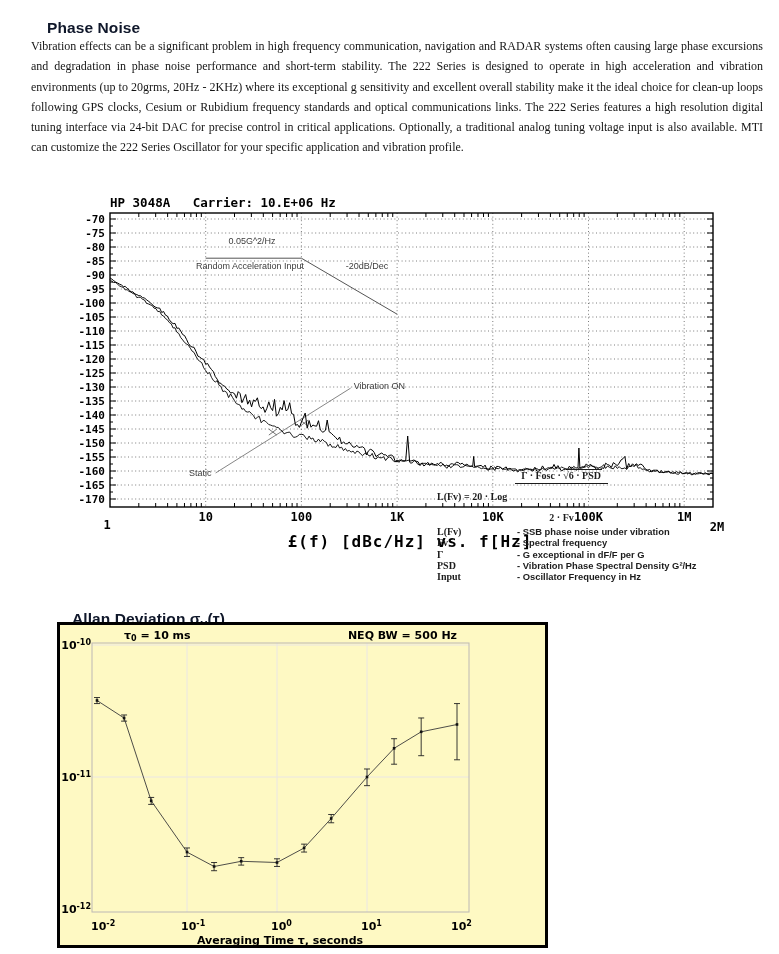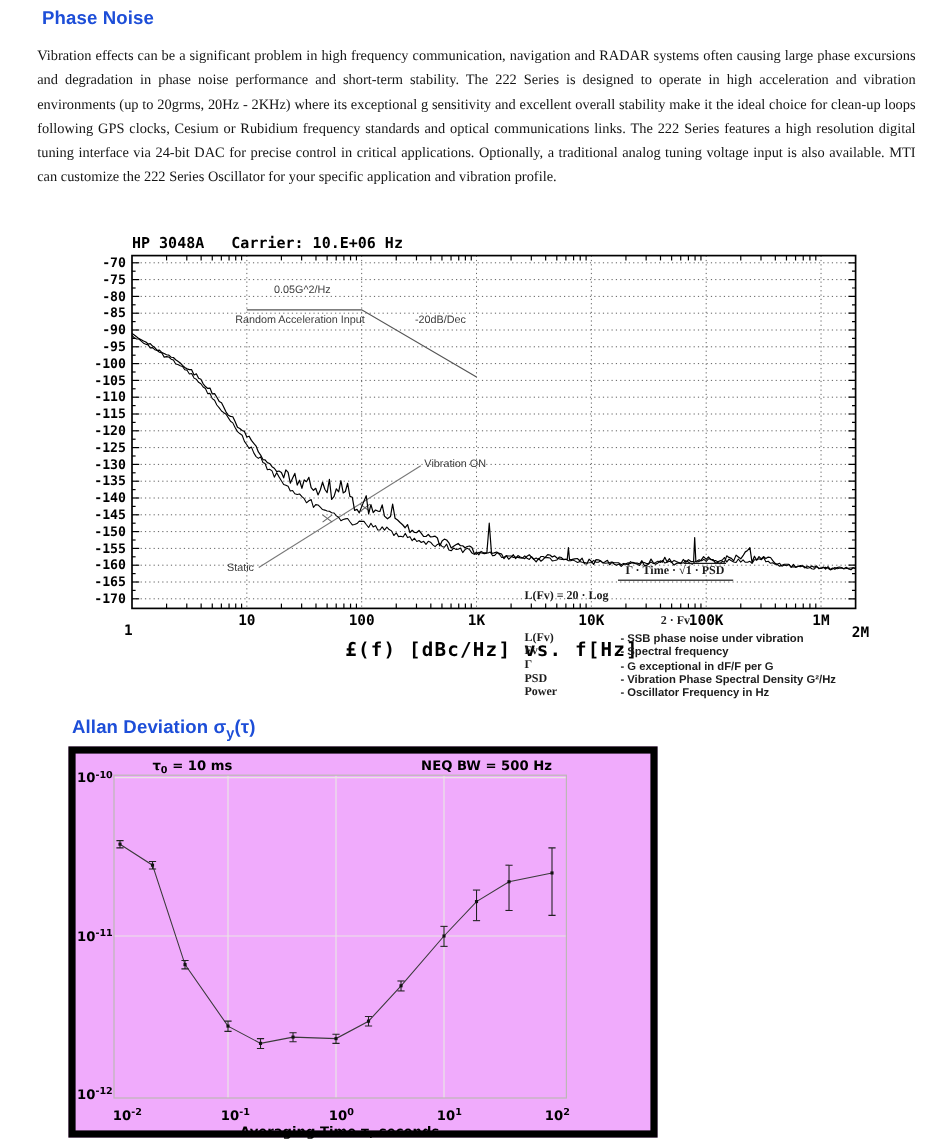--- a/index.html
+++ b/index.html
@@ -1,18 +1,18 @@
 <!DOCTYPE html>
 <html><head>
 <meta charset="utf-8">
 <style>
   html,body{margin:0;padding:0;background:#fff;}
   .page{position:relative;width:779px;height:954px;background:#ffffff;overflow:hidden;
         font-family:"Liberation Serif",serif;color:#111;}
-  .h-purple{position:absolute;margin:4px;color:#1d4ed8;font-family:"Liberation Sans",sans-serif;
+  .h-purple{position:absolute;margin:16px;color:#0f172a;font-family:"Liberation Sans",sans-serif;
         font-weight:bold;font-size:15.5px;letter-spacing:0.1px;}
   #phase-heading{left:31px;top:3px;}
   #body-par{position:absolute;left:31px;top:24px;width:732px;font-size:12px;line-height:20.3px;
         text-align:justify;color:#151515;}
   #pn-fig{position:absolute;left:0;top:190px;width:625px;height:375px;}
   #pn-svg{position:absolute;left:0;top:0;}
   
   #formula{position:absolute;left:437px;top:280px;display:flex;align-items:center;
         font-family:"Liberation Serif",serif;font-weight:bold;font-size:10px;color:#1c1c1c;}
   #formula .lhs{margin-right:8px;white-space:pre;}
@@ -21,21 +21,21 @@
   #formula .den{padding-top:2px;white-space:pre;margin-top:26px;}
   #formula .radicand{border-top:1.2px solid #1c1c1c;padding:0 1px;}
   #formula .rad{margin-right:-1px;}
   #defs{position:absolute;left:437px;top:336px;font-size:9.4px;color:#1c1c1c;}
   #defs .row{display:flex;line-height:11.3px;gap:40px;}
   #defs .term{width:40px;font-family:"Liberation Serif",serif;font-weight:bold;font-size:10px;}
   #defs .def{font-family:"Liberation Sans",sans-serif;font-weight:bold;white-space:pre;}
   #allan-heading{left:56px;top:594px;font-size:15.5px;}
   #allan-heading sub{font-size:0.78em;}
   #allan-box{position:absolute;left:57px;top:622px;width:491px;height:326px;
-        border:6px solid #000000;background:#f0abfc;box-sizing:border-box;}
+        border:3px solid #000000;background:#fef9c3;box-sizing:border-box;}
   #allan-svg{position:absolute;left:0;top:0;}
 </style>
 </head>
 <body>
 
 <div class="page">
 
   <h1 class="h-purple" id="phase-heading">Phase Noise</h1>
 
   <p id="body-par">Vibration effects can be a significant problem in high frequency communication, navigation and RADAR systems often causing large phase excursions and degradation in phase noise performance and short-term stability.  The 222 Series is designed to operate in high acceleration and vibration environments (up to 20grms, 20Hz - 2KHz) where its exceptional g sensitivity and excellent overall stability make it the ideal choice for clean-up loops following GPS clocks, Cesium or Rubidium frequency standards and optical communications links.  The 222 Series features a high resolution digital tuning interface via 24-bit DAC for precise control in critical applications. Optionally, a traditional analog tuning voltage input is also available. MTI can customize the 222 Series Oscillator for your specific application and vibration profile.</p>
@@ -292,21 +292,21 @@
           <text x="211.63401609548507" y="285.9599999999999" font-size="9px" text-anchor="end" font-family="&quot;Liberation Sans&quot;,sans-serif" fill="#3c3c3c" style="white-space: pre;">Static</text>
           <text x="353.6422199295894" y="199.12" font-size="9px" font-family="&quot;Liberation Sans&quot;,sans-serif" fill="#3c3c3c" style="white-space: pre;">Vibration ON</text>
           <path d="M110.0 87.8L111.9 89.2L113.8 90.7L115.8 92.2L117.7 93.1L119.6 94.2L121.5 95.0L123.4 96.7L125.2 96.3L127.1 98.4L129.0 99.6L131.0 102.0L132.9 101.8L134.9 103.9L136.8 104.6L138.8 105.6L140.7 105.9L142.6 107.7L144.5 107.9L146.4 109.8L148.2 111.0L150.2 112.5L152.1 114.5L154.0 116.2L155.9 117.4L157.8 118.0L159.7 118.1L161.7 122.5L163.6 121.5L165.5 125.2L167.4 126.1L169.3 129.8L171.2 132.1L173.1 133.7L175.0 133.4L176.9 138.3L178.8 138.0L180.7 141.0L182.7 144.6L184.6 145.6L186.5 149.3L188.4 153.4L190.3 156.1L192.1 157.0L194.0 157.3L195.9 161.2L197.9 166.1L199.8 167.1L201.8 168.7L203.7 169.5L205.7 174.2L207.6 173.5L209.5 177.0L211.5 179.5L213.4 181.7L215.3 186.6L217.2 189.2L219.1 193.0L220.9 193.3L222.8 195.5L224.7 196.2L226.7 198.9L228.6 200.2L230.6 203.0L232.5 202.5L234.5 203.7L236.4 208.2L238.2 201.6L240.1 203.6L241.9 212.7L243.8 208.5L245.7 204.5L247.7 214.2L249.6 210.2L251.6 216.9L253.5 209.9L255.4 211.4L257.4 207.8L259.3 216.3L261.2 218.6L263.1 216.9L265.0 222.4L266.9 218.3L268.8 211.9L270.7 217.7L272.6 220.6L274.5 209.4L276.4 226.2L278.4 223.7L280.3 217.3L282.2 219.9L284.1 210.6L286.0 220.8L287.8 219.6L289.7 212.7L291.6 223.6L293.6 224.4L295.5 235.3L297.5 234.5L299.4 237.4L301.4 232.2L303.3 227.6L305.2 223.1L307.2 238.2L309.1 230.5L311.0 237.2L312.9 235.0L314.8 235.9L316.6 236.2L318.5 230.7L320.4 240.1L322.9 242.3L325.4 240.4L327.2 230.0L329.2 241.8L331.3 243.3L333.4 245.4L335.5 247.3L337.6 249.8L339.6 247.1L341.6 253.9L343.5 251.9L345.4 253.7L347.3 253.8L349.2 252.0L351.1 254.5L353.1 257.1L355.0 257.1L356.9 255.3L358.8 257.5L360.7 257.2L362.6 256.8L364.5 258.3L366.5 265.0L368.4 260.9L370.3 259.3L372.2 260.0L374.1 262.3L376.0 266.6L378.0 265.2L379.9 264.0L381.8 262.9L383.7 264.8L385.6 264.8L387.5 266.5L389.4 265.4L391.3 265.0L393.3 266.3L395.2 271.3L397.1 271.7L399.3 270.2L401.4 270.8L403.6 271.4L405.7 270.9L407.7 246.0L409.6 271.2L411.8 270.7L413.9 270.0L416.1 271.2L418.1 271.8L420.0 275.6L422.0 273.0L423.9 276.0L425.9 274.3L427.8 272.3L429.7 275.5L431.6 273.0L433.5 274.2L435.3 274.8L437.3 275.5L439.2 273.5L441.1 272.3L443.0 274.5L444.9 276.2L446.8 278.3L448.8 275.4L450.7 277.7L452.6 276.2L454.5 274.3L456.4 272.2L458.3 272.5L460.2 274.2L462.2 273.2L464.1 275.0L466.2 275.7L468.4 276.2L470.6 276.2L472.7 276.2L473.7 266.4L474.6 276.5L476.8 276.2L478.9 275.8L481.1 275.4L483.2 277.3L485.1 275.1L487.0 279.8L489.0 280.0L490.9 276.0L492.8 277.9L494.7 280.4L496.6 276.4L498.6 276.5L500.5 277.4L502.4 279.1L504.3 278.1L506.2 276.9L508.0 280.6L509.9 278.6L511.8 280.1L513.8 281.0L515.7 280.0L517.7 282.0L519.6 280.3L521.6 279.8L523.5 279.1L525.4 279.6L527.3 278.6L529.2 279.2L531.0 279.2L533.0 280.0L534.9 277.2L536.8 281.1L538.7 281.2L540.6 279.9L542.5 275.9L544.5 279.1L546.4 280.3L548.3 279.1L550.2 277.4L552.1 278.5L554.0 274.4L555.9 278.3L557.9 275.6L559.8 278.7L561.7 280.9L563.6 279.5L565.5 279.1L567.4 279.7L569.4 276.2L571.5 278.7L573.7 276.4L575.8 278.0L578.0 277.9L578.9 258.0L579.9 278.2L582.0 278.0L584.2 277.0L586.3 273.9L588.5 276.1L590.4 274.1L592.3 276.4L594.3 276.3L596.2 279.3L598.1 278.8L600.0 279.7L601.9 277.8L603.7 278.5L605.6 273.2L607.5 274.5L609.5 275.3L611.4 277.4L613.4 272.6L615.3 274.1L617.3 275.7L619.2 273.1L621.1 269.9L623.0 268.7L624.9 266.4L626.7 278.7L628.7 273.5L630.6 276.9L632.5 273.8L634.4 275.7L636.3 273.8L638.2 275.5L640.2 274.2L642.1 274.6L644.0 277.2L645.9 279.5L647.8 280.5L649.7 281.8L651.6 281.0L653.6 280.2L655.5 280.2L657.4 280.2L659.3 282.8L661.2 280.4L663.1 282.8L665.1 281.9L667.0 282.2L668.9 281.4L670.8 282.6L672.7 283.4L674.6 283.1L676.5 281.6L678.4 282.8L680.4 281.6L682.3 283.8L684.2 283.5L686.1 282.5L688.0 284.2L690.0 282.2L691.9 284.5L693.8 283.4L695.7 284.4L697.6 283.0L699.4 282.5L701.3 282.9L703.2 284.0L705.2 282.7L707.1 284.1L709.1 284.8L711.0 283.1L713.0 283.8" fill="none" stroke="#000" stroke-width="1" stroke-linejoin="round"></path>
           <path d="M110.0 89.5L111.9 91.5L113.8 92.5L115.8 92.5L117.7 94.3L119.6 96.0L121.5 96.8L123.4 97.4L125.2 99.9L127.1 99.7L129.0 101.4L131.0 102.1L132.9 103.5L134.9 104.1L136.8 107.6L138.8 107.2L140.7 107.5L142.6 109.3L144.5 110.0L146.4 113.3L148.2 113.8L150.2 114.8L152.1 115.4L154.0 118.1L155.9 118.6L157.8 121.6L159.7 121.3L161.7 125.1L163.6 126.0L165.5 128.6L167.4 129.8L169.3 132.5L171.2 133.7L173.1 138.0L175.0 137.8L176.9 142.2L178.8 143.5L180.7 147.5L182.7 149.9L184.6 152.5L186.5 153.9L188.4 155.2L190.3 158.2L192.1 161.1L194.0 162.4L195.9 166.2L197.9 169.7L199.8 171.3L201.8 172.7L203.7 177.8L205.7 180.6L207.6 183.7L209.5 182.5L211.5 187.4L213.4 190.5L215.3 192.0L217.2 190.7L219.1 195.4L220.9 196.3L222.8 201.5L224.7 201.1L226.7 202.4L228.6 207.6L230.6 203.9L232.5 207.4L234.5 210.6L236.4 213.7L238.2 214.3L240.1 215.2L241.9 219.2L243.8 218.7L245.7 221.5L247.7 222.1L249.6 221.6L251.6 223.8L253.5 225.6L255.4 229.0L257.4 227.3L259.3 226.3L261.2 232.8L263.1 230.5L265.0 230.8L266.9 232.7L268.8 234.6L270.7 235.1L272.6 235.9L274.5 236.1L276.4 237.3L278.4 237.5L280.3 239.9L282.2 241.0L284.1 243.9L286.0 242.9L287.8 242.4L289.7 242.1L291.6 244.8L293.6 247.4L295.5 247.1L297.5 246.3L299.4 244.3L301.4 244.5L303.3 244.5L305.2 247.1L307.2 249.6L309.1 246.1L311.0 249.1L312.9 248.0L314.8 251.7L316.6 251.7L318.5 249.1L320.4 251.8L322.4 249.3L324.3 251.3L326.3 252.4L328.2 256.3L330.2 254.0L332.1 257.2L334.0 256.9L335.9 257.5L337.8 254.5L339.6 258.0L341.6 257.2L343.5 260.6L345.4 258.5L347.3 261.2L349.2 260.4L351.1 262.1L353.1 261.1L355.0 263.6L356.9 261.1L358.8 261.8L360.7 264.1L362.6 265.5L364.5 263.7L366.5 262.9L368.4 265.4L370.3 266.0L372.2 263.4L374.1 268.3L376.0 269.0L378.0 266.7L379.9 267.8L381.8 267.7L383.7 266.7L385.6 270.5L387.5 268.0L389.4 266.9L391.3 268.0L393.3 270.9L395.2 272.0L397.1 269.9L399.0 272.4L400.9 269.5L402.9 270.6L404.8 270.6L406.7 270.8L408.6 270.0L410.5 273.2L412.3 272.8L414.2 270.5L416.1 271.9L418.1 274.6L420.0 274.3L422.0 273.1L423.9 273.4L425.9 273.3L427.8 274.6L429.7 274.2L431.6 274.5L433.5 274.9L435.3 275.2L437.3 273.2L439.2 275.3L441.1 276.2L443.0 273.9L444.9 276.0L446.8 275.0L448.8 276.4L450.7 273.8L452.6 273.8L454.5 274.8L456.4 274.7L458.3 275.0L460.2 277.4L462.2 277.1L464.1 276.6L466.0 274.2L467.9 274.6L469.8 276.5L471.7 276.1L473.7 277.3L475.6 277.3L477.5 276.6L479.4 277.6L481.3 278.7L483.2 278.0L485.1 278.5L487.0 278.7L489.0 279.1L490.9 279.0L492.8 278.8L494.7 277.0L496.6 278.5L498.6 278.6L500.5 277.4L502.4 279.0L504.3 279.4L506.2 279.1L508.0 278.8L509.9 278.4L511.8 279.0L513.8 278.9L515.7 279.0L517.7 280.6L519.6 279.5L521.6 280.1L523.5 280.9L525.4 278.0L527.3 279.1L529.2 279.5L531.0 280.1L533.0 281.2L534.9 278.4L536.8 278.7L538.7 279.6L540.6 279.6L542.5 278.4L544.5 279.7L546.4 278.7L548.3 277.6L550.2 278.8L552.1 276.9L554.0 279.2L555.9 278.6L557.9 277.7L559.8 278.7L561.7 277.0L563.6 278.0L565.5 278.7L567.4 279.2L569.4 279.2L571.3 277.2L573.2 278.1L575.1 279.4L577.0 280.2L578.9 278.2L580.8 277.5L582.7 276.5L584.7 277.4L586.6 276.1L588.5 277.8L590.4 275.7L592.3 275.9L594.3 277.3L596.2 277.1L598.1 278.1L600.0 277.4L601.9 276.7L603.7 274.6L605.6 278.4L607.5 276.0L609.5 277.3L611.4 278.3L613.4 278.8L615.3 275.8L617.3 278.4L619.2 276.6L621.1 278.6L623.0 278.6L624.9 277.8L626.7 279.5L628.7 276.5L630.6 276.4L632.5 275.7L634.4 276.5L636.3 274.4L638.2 278.2L640.2 277.7L642.1 279.4L644.0 278.9L645.9 280.2L647.8 280.0L649.7 279.4L651.6 281.9L653.6 280.9L655.5 281.4L657.4 280.5L659.3 282.4L661.2 282.4L663.1 282.5L665.1 282.1L667.0 281.2L668.9 281.8L670.8 283.3L672.7 281.7L674.6 282.6L676.5 283.9L678.4 284.3L680.4 282.4L682.3 283.3L684.2 283.7L686.1 283.1L688.0 282.8L690.0 283.6L691.9 284.9L693.8 284.1L695.7 282.9L697.6 283.9L699.4 283.6L701.3 283.4L703.2 284.0L705.2 283.8L707.1 283.5L709.1 283.3L711.0 283.1L713.0 283.5" fill="none" stroke="#000" stroke-width="0.9" stroke-linejoin="round"></path>
         </g>
       </svg>
 
     <div id="formula">
       <span class="lhs">L(Fv) = 20 · Log</span>
       <span class="frac">
-        <span class="num"><span>Γ · Time · </span><span class="rad">√</span><span class="radicand">1 · PSD</span></span>
+        <span class="num"><span>Γ · Fosc · </span><span class="rad">√</span><span class="radicand">6 · PSD</span></span>
         <span class="den">2 · Fv</span>
       </span>
     </div>
 
     <div id="defs">
       <div class="row">
         <span class="term">L(Fv)</span>
         <span class="def">- SSB phase noise under vibration</span>
       </div>
       <div class="row">
@@ -315,21 +315,21 @@
       </div>
       <div class="row">
         <span class="term">Γ</span>
         <span class="def">- G exceptional in dF/F per G</span>
       </div>
       <div class="row">
         <span class="term">PSD</span>
         <span class="def">- Vibration Phase Spectral Density G²/Hz</span>
       </div>
       <div class="row">
-        <span class="term">Power</span>
+        <span class="term">Input</span>
         <span class="def">- Oscillator Frequency in Hz</span>
       </div>
     </div>
   </div>
 
   <h2 class="h-purple" id="allan-heading"><span>Allan Deviation σ</span><sub>y</sub><span>(τ)</span></h2>
 
   <div id="allan-box">
     <svg id="allan-svg" width="489" height="324">
         <g>

